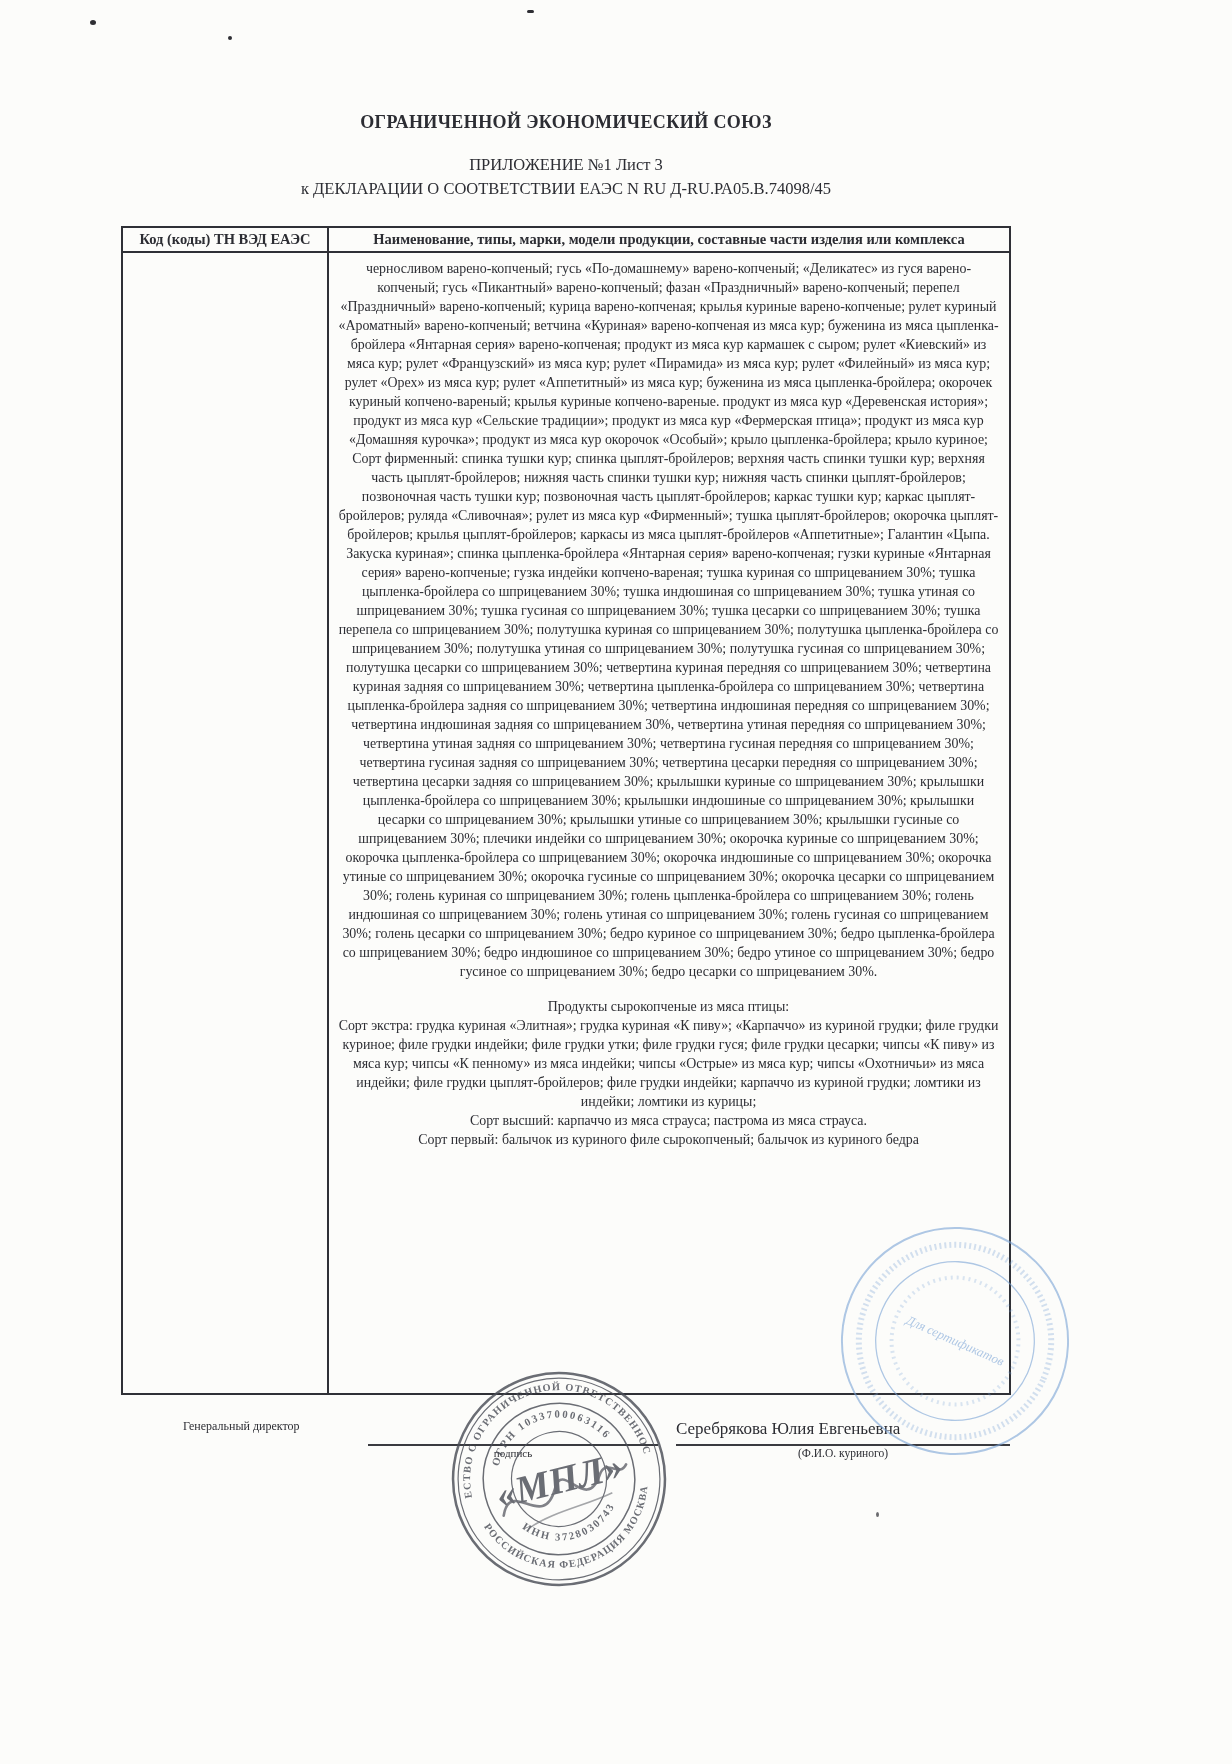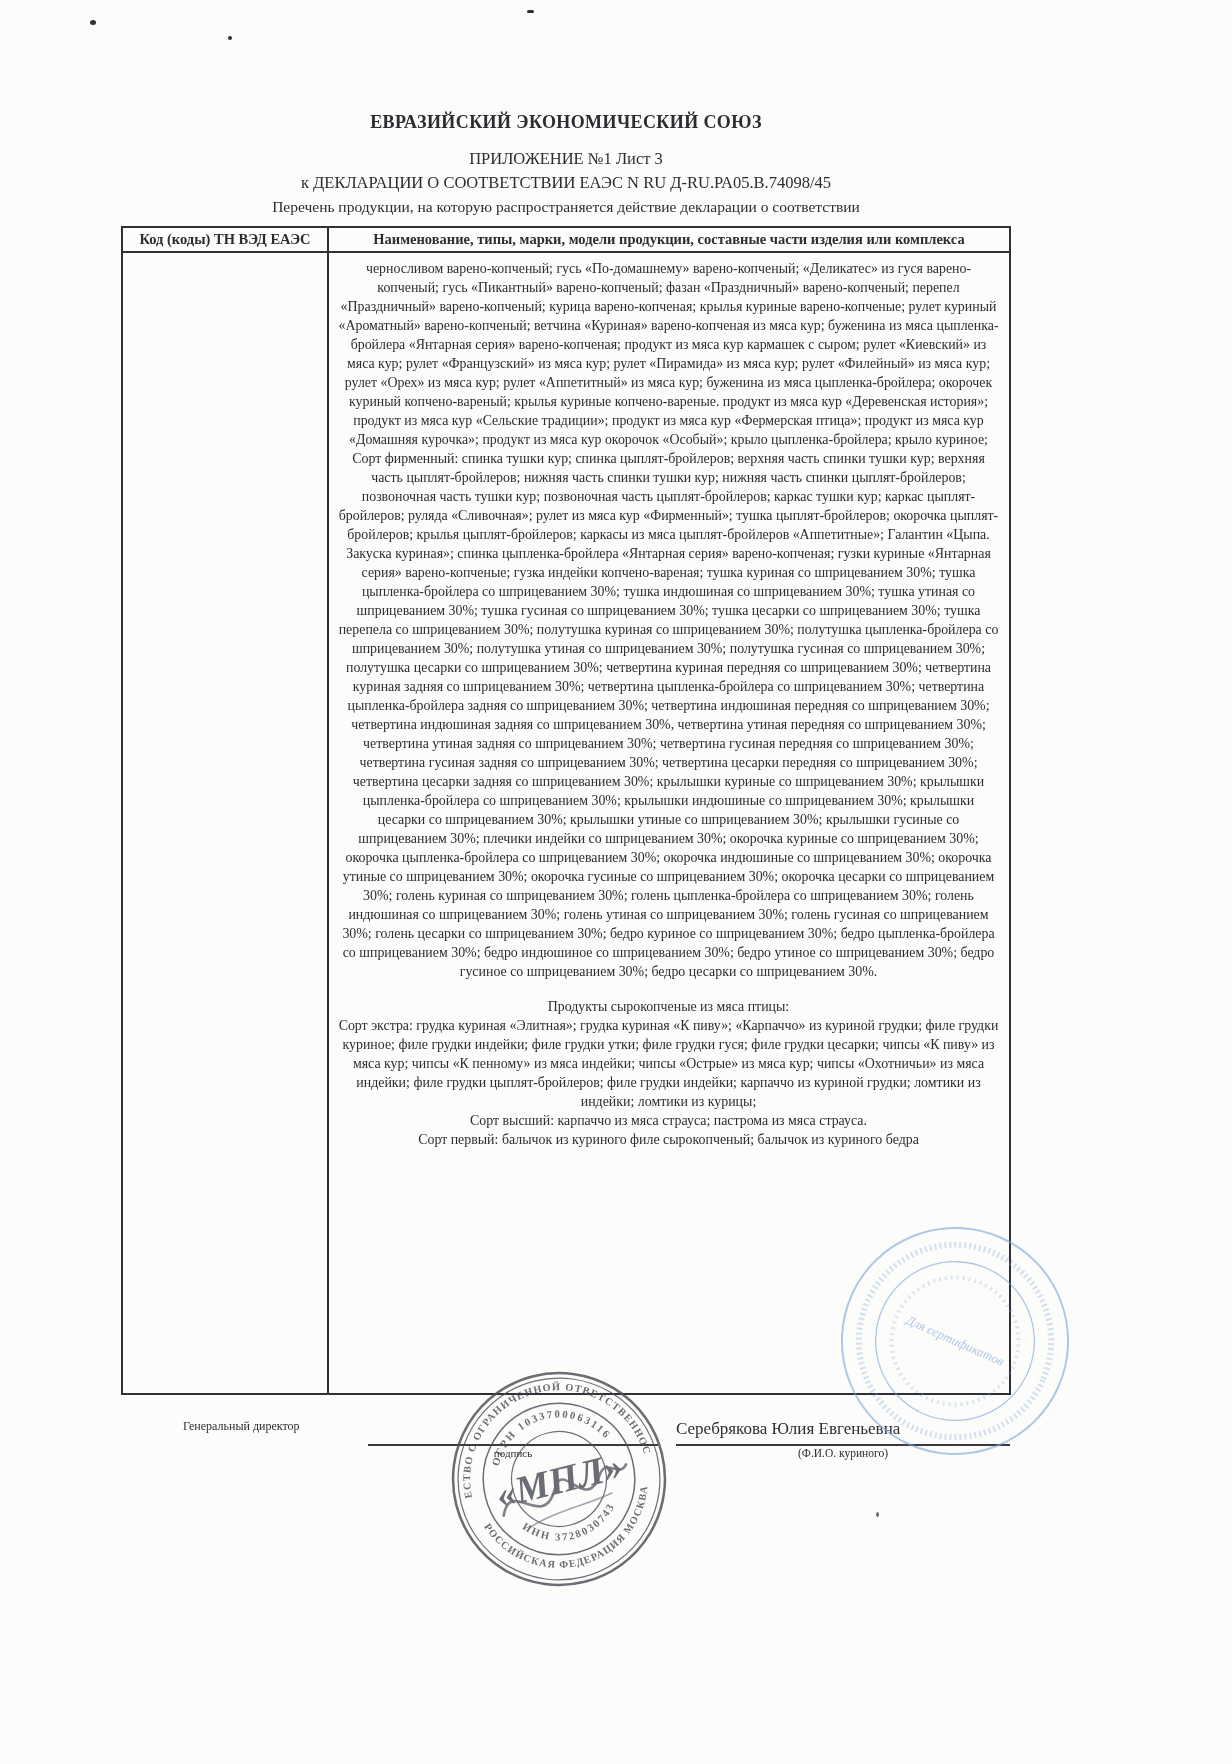--- a/index.html
+++ b/index.html
@@ -5,21 +5,21 @@
   html,body { margin:0; padding:0; background:#ffffff; }
   .page {
     position:relative; width:1232px; height:1764px;
     background:#fcfcfa; overflow:hidden;
     color:#2c2d33; font-family:"Liberation Serif", serif;
   }
 
   
   .doc-header { position:absolute; left:122px; top:112px; width:888px; text-align:center; }
   .doc-header .t1 { font-size:18px; font-weight:bold; letter-spacing:.4px; }
-  .doc-header .t2 { font-size:16.5px; margin-top:16px; }
+  .doc-header .t2 { font-size:16.5px; margin-top:22px; }
   .doc-header .t3 { font-size:16.5px; margin-top:4px; }
   .doc-header .t4 { font-size:15.5px; margin-top:5px; }
 
   
   .product-table { position:absolute; left:121px; top:226px; width:890px; border-collapse:collapse; table-layout:fixed; }
   .product-table th, .product-table td { border:2px solid #2f3036; }
   .product-table th { font-size:14.5px; font-weight:bold; padding:3px 6px; vertical-align:middle; text-align:center;margin-top:32px; }
   .col-code { width:192px; }
   .content-cell { vertical-align:top; padding:6px 10px 6px 9px; height:1128px; }
   .content-cell p { margin:0; font-size:13.9px; line-height:19px; text-align:center; }
@@ -58,24 +58,23 @@
 <body>
 
 <div class="page">
 
   <div class="speck s1"></div>
   <div class="speck s2"></div>
   <div class="speck s3"></div>
   <div class="speck s4"></div>
 
   <div class="doc-header">
-    <div class="t1">ЕВРАЗИЙСКИЙ ЭКОНОМИЧЕСКИЙ СОЮЗ</div>
+    <div class="t1">ОГРАНИЧЕННОЙ ЭКОНОМИЧЕСКИЙ СОЮЗ</div>
     <div class="t2">ПРИЛОЖЕНИЕ №1 Лист 3</div>
     <div class="t3">к ДЕКЛАРАЦИИ О СООТВЕТСТВИИ ЕАЭС N RU Д-RU.РА05.В.74098/45</div>
-    <div class="t4">Перечень продукции, на которую распространяется действие декларации о соответствии</div>
   </div>
 
   <table class="product-table">
     <thead>
       <tr>
         <th class="col-code">Код (коды) ТН ВЭД ЕАЭС</th>
         <th>Наименование, типы, марки, модели продукции, составные части изделия или комплекса</th>
       </tr>
     </thead>
     <tbody>

